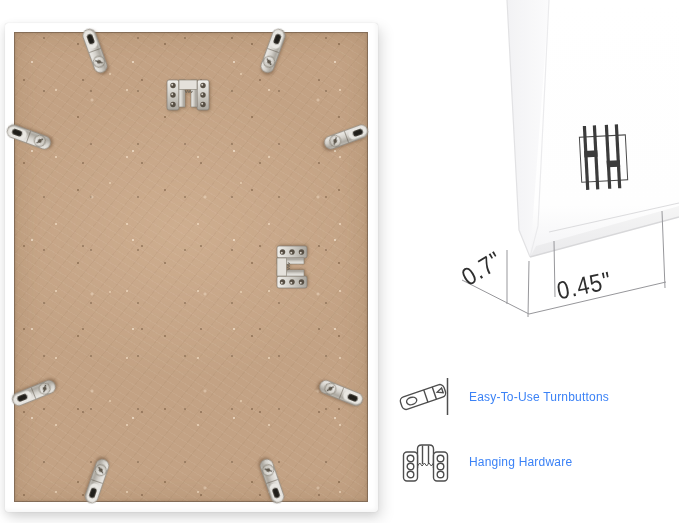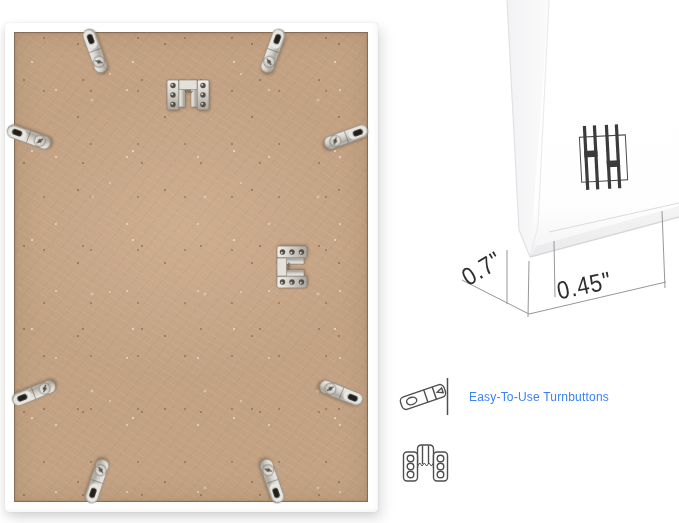--- a/index.html
+++ b/index.html
@@ -203,14 +203,15 @@
       <rect x="1.5" y="14" width="14" height="29" rx="3.5"></rect>
       <rect x="31.5" y="14" width="14" height="29" rx="3.5"></rect>
       <circle cx="8.5" cy="20.5" r="3.3"></circle>
         <circle cx="8.5" cy="28.5" r="3.3"></circle>
         <circle cx="8.5" cy="36.5" r="3.3"></circle>
       <circle cx="38.5" cy="20.5" r="3.3"></circle>
         <circle cx="38.5" cy="28.5" r="3.3"></circle>
         <circle cx="38.5" cy="36.5" r="3.3"></circle>
     </g>
   </svg>
+  <div class="legend-label" style="left:469px;top:452px">Hanging Hardware</div>
 
 </div>
 
 </body></html>

